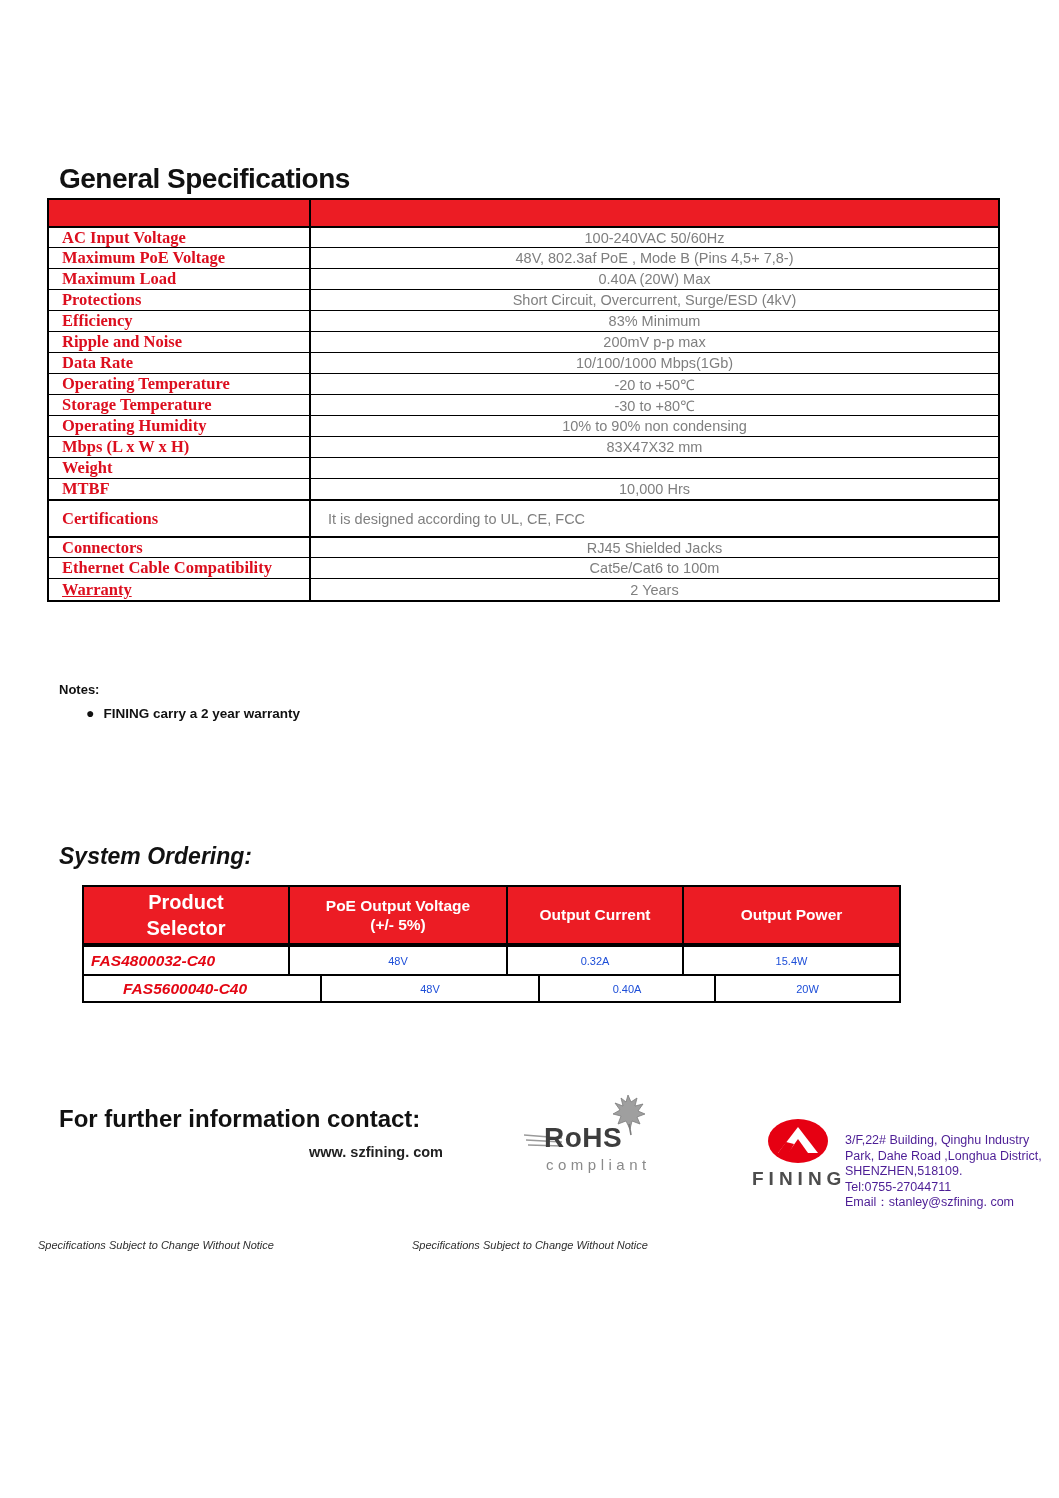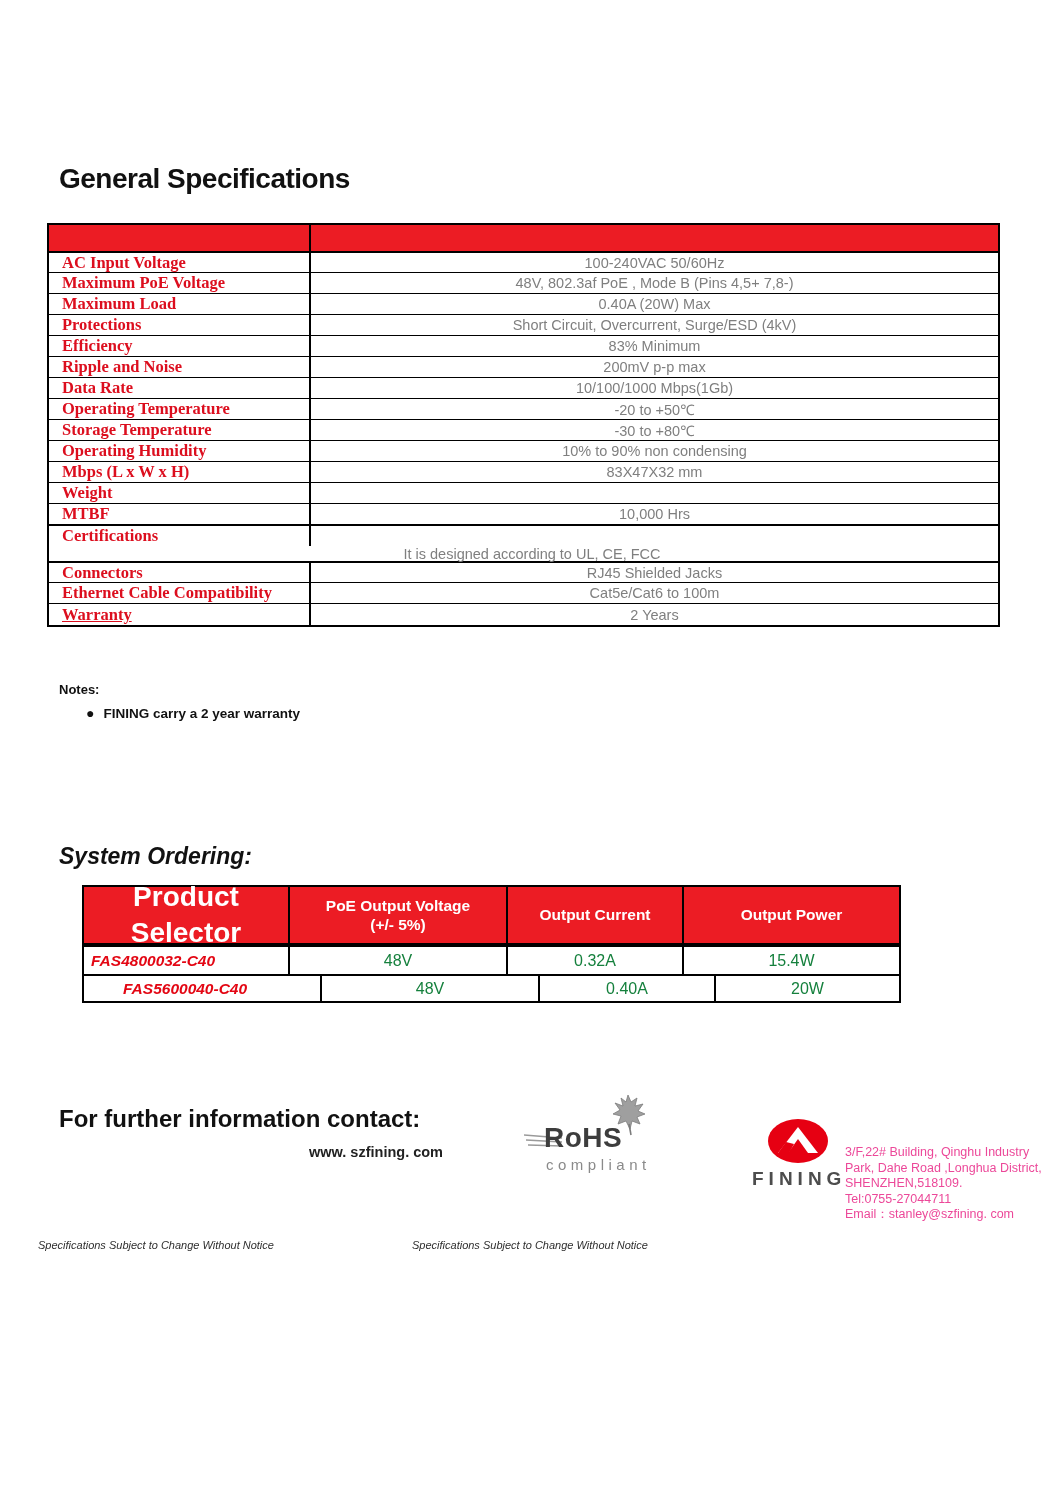--- a/index.html
+++ b/index.html
@@ -24,34 +24,33 @@
     font-family: "Liberation Sans", sans-serif;
   }
 
   
   .spec-table {
     position: absolute;
     left: 47px; top: 198px;
     width: 953px;
     border: 2px solid #000;
     background: #fff;
-    margin-top: 25px;
   }
   .spec-header { display: flex; height: 26px; }
   .spec-header .hcell { background: #EC1C24; height: 100%; }
   .spec-header .hcell.label { width: 262px; border-right: 2px solid #000; }
   .spec-header .hcell.value { flex: 1; }
   .spec-row {
     display: flex;
     align-items: center;
     height: 21px;
     border-top: 1px solid #000;
   }
   .spec-row.first { border-top: 2px solid #000; }
-  .spec-row.tall { height: 37px; border-top: 2.5px solid #000; flex-direction: column; }
+  .spec-row.tall { height: 37px; border-top: 2.5px solid #000; }
   .spec-row.thick-top { border-top: 2.5px solid #000; }
   .spec-row.last { height: 22px; }
   .spec-label {
     width: 262px;
     align-self: stretch;
     display: flex;
     align-items: center;
     padding-left: 13px;
     border-right: 2px solid #000;
     font-family: "Liberation Serif", serif;
@@ -104,31 +103,31 @@
     background: #EC1C24;
     color: #fff;
     font-weight: 700;
     display: flex;
     flex-direction: column;
     align-items: center;
     justify-content: center;
     text-align: center;
     line-height: 1.25;
   }
-  .order-hcell .big { font-size: 28px; line-height: 1.3; }
+  .order-hcell .big { font-size: 20px; line-height: 1.3; }
   .order-hcell .med { font-size: 15.5px; }
   .oc1 { width: 206px; border-right: 2px solid #000; }
   .oc2 { width: 218px; border-right: 2px solid #000; }
   .oc3 { width: 176px; border-right: 2px solid #000; }
   .oc4 { flex: 1; }
   .order-row { display: flex; height: 27px; align-items: stretch; }
   .order-row + .order-row { border-top: 2px solid #000; padding-left: 32px; }
   .order-cell {
     display: flex; align-items: center; justify-content: center;
-    font-size: 16px; color: #15803d;
+    font-size: 11px; color: #1d4ed8;
   }
   .order-cell.model {
     justify-content: flex-start;
     padding-left: 7px;
     color: #E30613;
     font-weight: 700;
     font-style: italic;
     font-size: 15.5px;
   }
 
@@ -162,22 +161,21 @@
   .fining .fining-word {
     margin-top: 4px;
     font-size: 19px; font-weight: 700; color: #4d4d4d; letter-spacing: 5px;
   }
   .address {
     position: absolute;
     left: 845px; top: 1133px;
     width: 200px;
     font-size: 12.5px;
     line-height: 15.5px;
-    color: #ec4899;
-    margin-top: 12px;
+    color: #4c1d95;
   }
 
   
   .footer-note { position: absolute; top: 1239px; font-size: 11px; font-style: italic; color: #2e2e2e; }
   .footer-note.left { left: 38px; }
   .footer-note.right { left: 412px; }
 </style>
 </head>
 <body>
 

